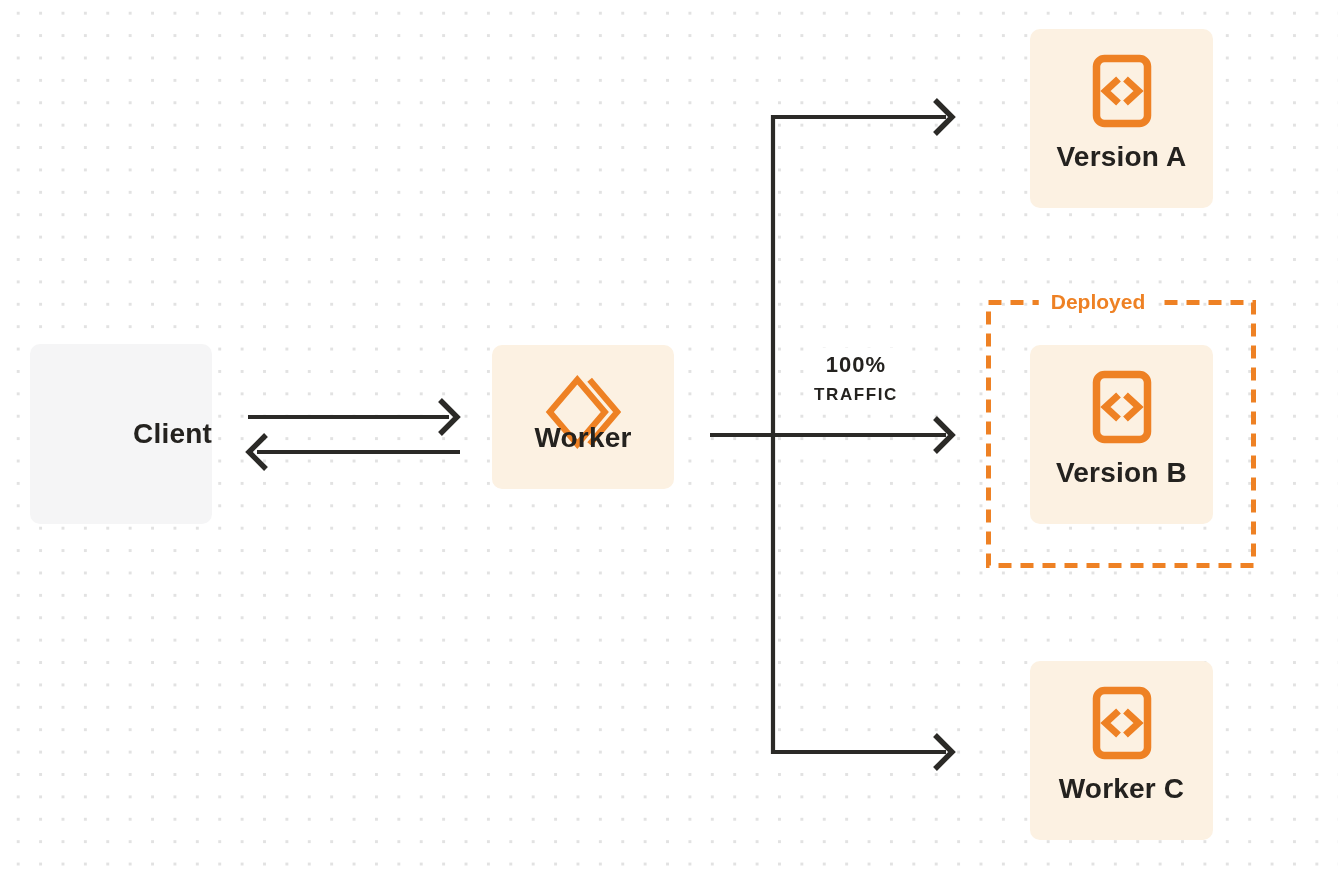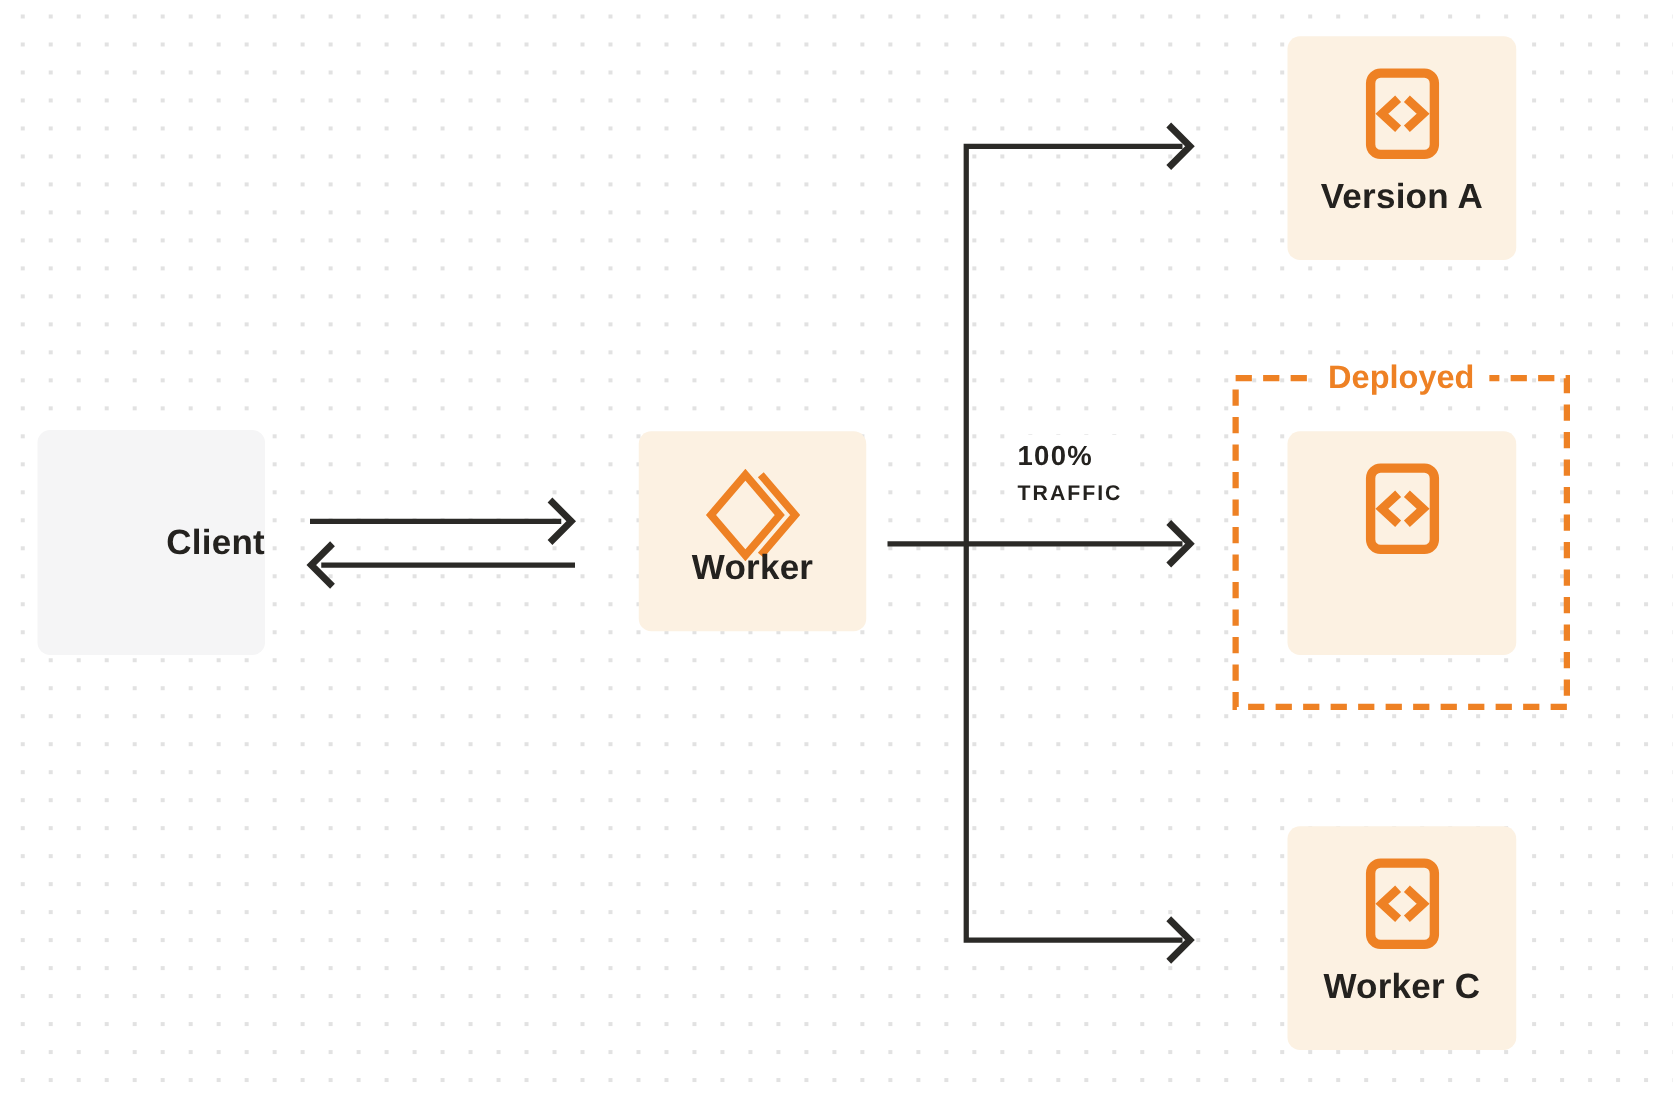--- a/index.html
+++ b/index.html
@@ -42,36 +42,36 @@
     color:var(--text-dark);letter-spacing:0.2px;
   }
   .node.center-label{display:flex;align-items:center;justify-content:flex-end;}
   .node.center-label .node-label{position:static;bottom:auto;}
   .node-icon{
     position:absolute;left:50%;transform:translateX(-50%);
   }
   .icon-stroke{stroke:var(--accent-orange);fill:none;stroke-linejoin:miter;stroke-linecap:butt;}
 
   #client{left:30px;top:344px;width:182px;height:180px;}
-  #worker{left:492px;top:345px;width:182px;height:160px;margin-left:19px;}
+  #worker{left:492px;top:345px;width:182px;height:144px;}
   #worker .node-icon{top:30px;}
   #version-a{left:1030px;top:29px;width:183px;height:179px;}
   #version-b{left:1030px;top:345px;width:183px;height:179px;}
   #version-c{left:1030px;top:661px;width:183px;height:179px;}
   .version-node .node-icon{top:25px;}
 
   .deployed-label{
-    position:absolute;left:1121px;top:302px;transform:translate(-50%,-50%);
+    position:absolute;left:1098px;top:302px;transform:translate(-50%,-50%);
     z-index:3;background:var(--canvas-bg);padding:0 12px;
-    color:var(--accent-orange);font-size:26px;font-weight:700;white-space:nowrap;
+    color:var(--accent-orange);font-size:21px;font-weight:700;white-space:nowrap;
   }
   .traffic-label{
     position:absolute;left:856px;top:380px;transform:translate(-50%,-50%);
     z-index:3;background:var(--canvas-bg);padding:2px 8px;
-    color:var(--text-dark);font-weight:700;white-space:nowrap;
+    color:var(--text-dark);font-weight:700;text-align:center;white-space:nowrap;
   }
   .traffic-line1{font-size:22px;line-height:30px;letter-spacing:1px;}
   .traffic-line2{font-size:17px;line-height:30px;letter-spacing:1.6px;}
 </style>
 </head>
 <body>
 
 <div class="canvas">
 
   <svg class="overlay" viewBox="0 0 1338 878">
@@ -112,20 +112,21 @@
     </svg>
     <div class="node-label">Version A</div>
   </div>
 
   <div class="node cream version-node" id="version-b">
     <svg class="node-icon" width="60" height="74" viewBox="0 0 60 74">
       <rect class="icon-stroke" stroke-width="7.5" x="4.5" y="4.5" width="51" height="65" rx="8"></rect>
       <path class="icon-stroke" stroke-width="7" d="M26.5 25 L13.5 37 L26.5 49"></path>
       <path class="icon-stroke" stroke-width="7" d="M33.5 25 L46.5 37 L33.5 49"></path>
     </svg>
+    <div class="node-label">Version B</div>
   </div>
 
   <div class="node cream version-node" id="version-c">
     <svg class="node-icon" width="60" height="74" viewBox="0 0 60 74">
       <rect class="icon-stroke" stroke-width="7.5" x="4.5" y="4.5" width="51" height="65" rx="8"></rect>
       <path class="icon-stroke" stroke-width="7" d="M26.5 25 L13.5 37 L26.5 49"></path>
       <path class="icon-stroke" stroke-width="7" d="M33.5 25 L46.5 37 L33.5 49"></path>
     </svg>
     <div class="node-label">Worker C</div>
   </div>

